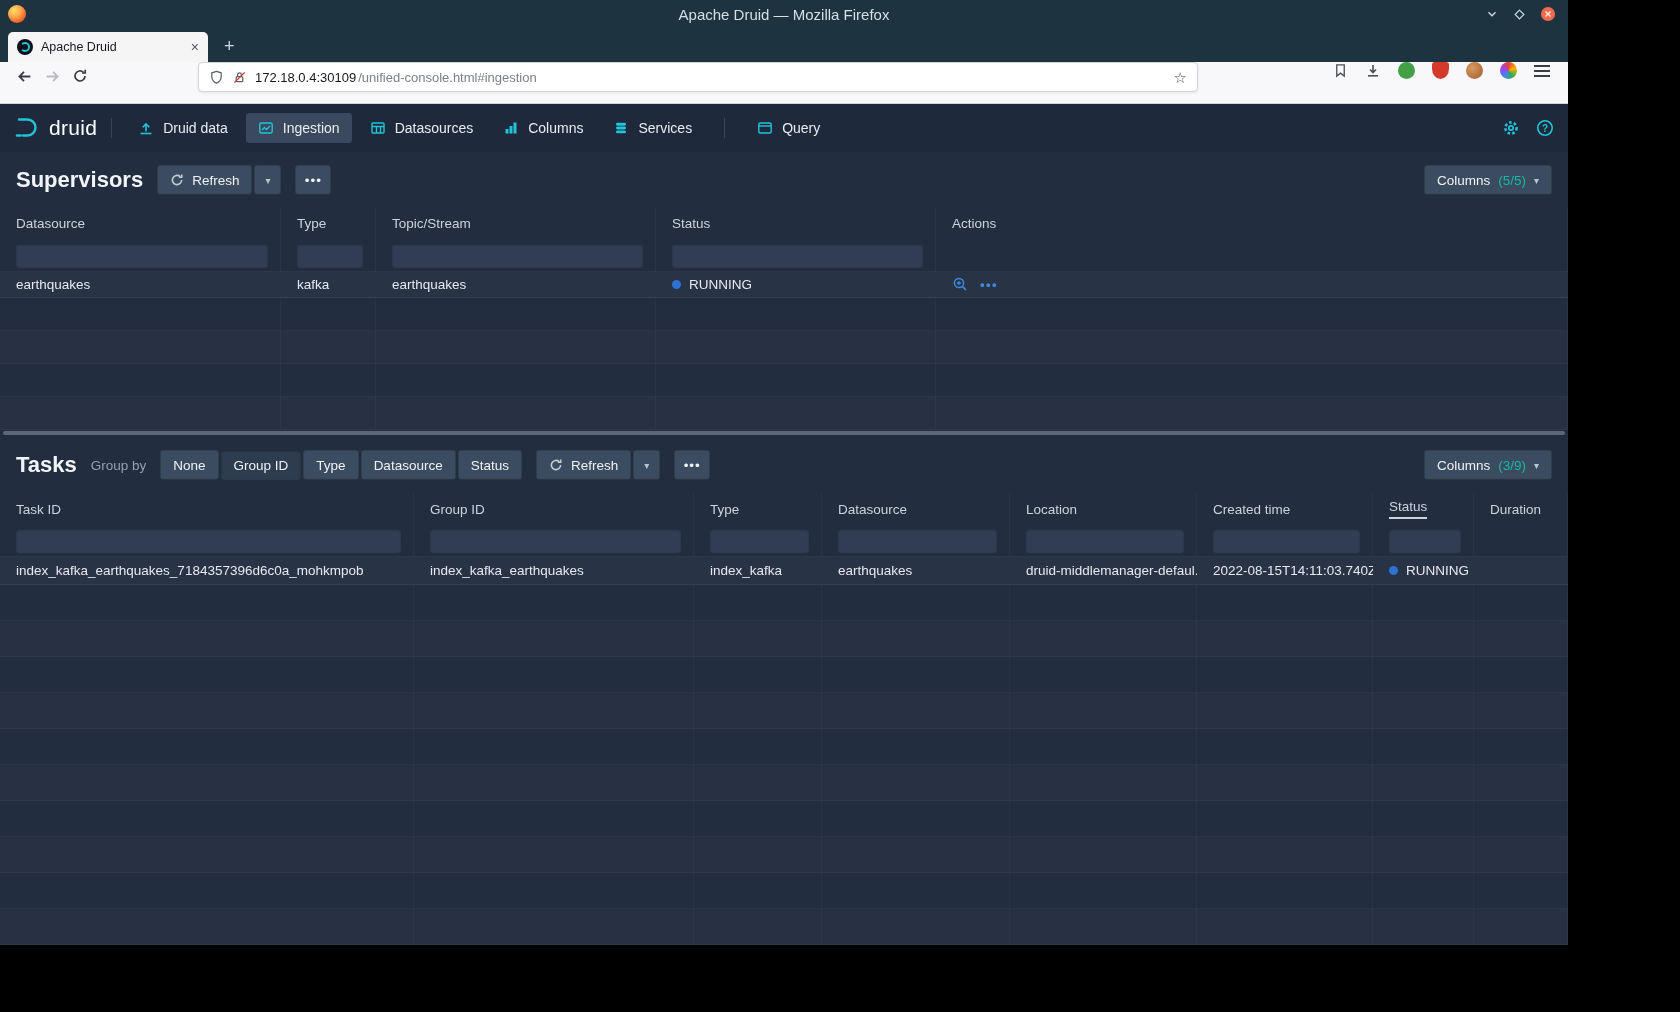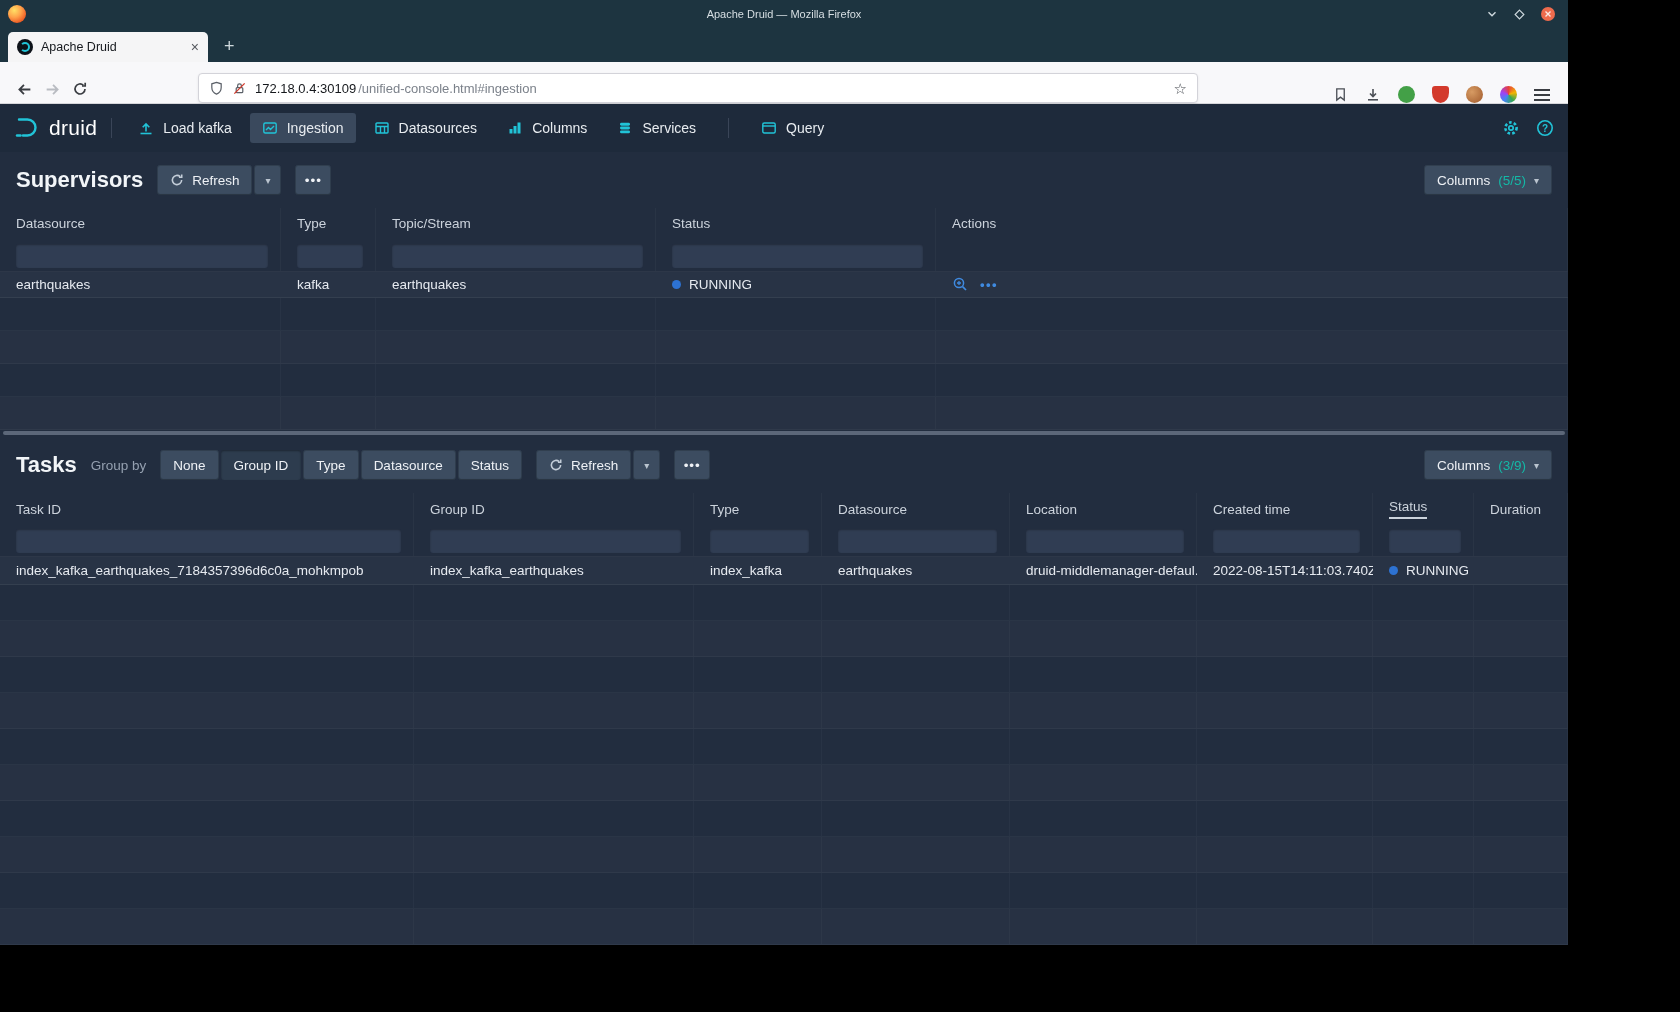--- a/index.html
+++ b/index.html
@@ -3,30 +3,30 @@
 <meta charset="utf-8">
 <style>
   *{margin:0;padding:0;box-sizing:border-box}
   html,body{width:1680px;height:1012px;background:#000;font-family:"Liberation Sans","DejaVu Sans",sans-serif;overflow:hidden}
   .desktop{position:relative;width:1680px;height:1012px;background:#000}
   .window{position:absolute;left:0;top:0;width:1568px;height:945px;display:flex;flex-direction:column;background:#222d3f;overflow:hidden}
 
   
   .titlebar{flex:0 0 28px;background:#1d3440;display:flex;align-items:center;position:relative}
   .ff-logo{width:18px;height:18px;border-radius:50%;margin-left:8px;background:radial-gradient(circle at 35% 30%,#ffe066,#ffa24a 40%,#f0652a 70%,#c33c1c 95%)}
-  .win-title{position:absolute;left:0;right:0;text-align:center;color:#d7dfe3;font-size:11px;pointer-events:none}
+  .win-title{position:absolute;left:0;right:0;text-align:center;color:#d7dfe3;font-size:15px;pointer-events:none}
   .win-controls{margin-left:auto;display:flex;align-items:center;gap:14px;padding-right:12px;z-index:1}
   .tabbar{flex:0 0 34px;background:#1d3440;display:flex;align-items:flex-end}
   .tab{margin-left:8px;width:200px;height:30px;background:#f5f5f6;border-radius:5px 5px 0 0;display:flex;align-items:center;padding:12px 9px;gap:8px}
   .favicon{width:16px;height:16px;border-radius:50%;background:#0d1219;position:relative;flex:0 0 16px}
   .favicon::after{content:"";position:absolute;inset:3px;border:2px solid #21c3d7;border-left-color:transparent;border-radius:50%}
   .tab-title{font-size:12.5px;color:#15181d;flex:1;white-space:nowrap;overflow:hidden}
   .tab-close{color:#55585e;font-size:14px;line-height:1}
   .newtab{color:#cfd9dd;font-size:18px;margin:0 0 7px 16px;line-height:1}
-  .toolbar{flex:0 0 42px;background:#f8f8fa;border-bottom:1px solid #d6d6da;display:flex;align-items:flex-end;padding:0 10px}
+  .toolbar{flex:0 0 42px;background:#f8f8fa;border-bottom:1px solid #d6d6da;display:flex;align-items:flex-start;padding:0 10px}
   .nav-btn{width:28px;height:28px;display:flex;align-items:center;justify-content:center}
   .urlbar{margin-left:104px;width:1000px;height:30px;background:#fff;border:1px solid #d3d3d9;border-radius:4px;display:flex;align-items:center;padding:0 10px;gap:8px;box-shadow:0 1px 3px rgba(0,0,0,.07)}
   .url-text{font-size:13px;color:#15181c;white-space:nowrap}
   .url-path{color:#7b818a}
   .flex1{flex:1}
   .star{color:#4a4e55;font-size:15px;line-height:1}
   .toolbar-icons{margin-left:auto;display:flex;align-items:center;gap:17px;padding-right:8px}
   .ext-dot{width:17px;height:17px;border-radius:50%}
   .ext-green{background:#43a047}
   .ext-red{background:#d33a2c;border-radius:3px 3px 50% 50%/3px 3px 60% 60%}
@@ -183,21 +183,21 @@
     </span>
     <span class="vdiv"></span>
     <span class="dnav">
       <span class="dnav-item">
         <span>
               <svg width="16" height="16" viewBox="0 0 16 16">
                 <path d="M8 11.5V4M4.7 7.3 8 4l3.3 3.3" stroke="#21c3d7" stroke-width="1.6" fill="none"></path>
                 <path d="M2.5 13.5h11" stroke="#21c3d7" stroke-width="1.6"></path>
               </svg>
             </span>
-        <span>Load kafka</span>
+        <span>Druid data</span>
       </span>
       <span class="dnav-item active">
         <span>
               <svg width="16" height="16" viewBox="0 0 16 16">
                 <rect x="1.8" y="3" width="12.4" height="10" rx="1.5" stroke="#21c3d7" stroke-width="1.4" fill="none"></rect>
                 <path d="M4 10l2.5-2.5 2 2L12 6" stroke="#21c3d7" stroke-width="1.4" fill="none"></path>
               </svg>
             </span>
         <span>Ingestion</span>
       </span>

